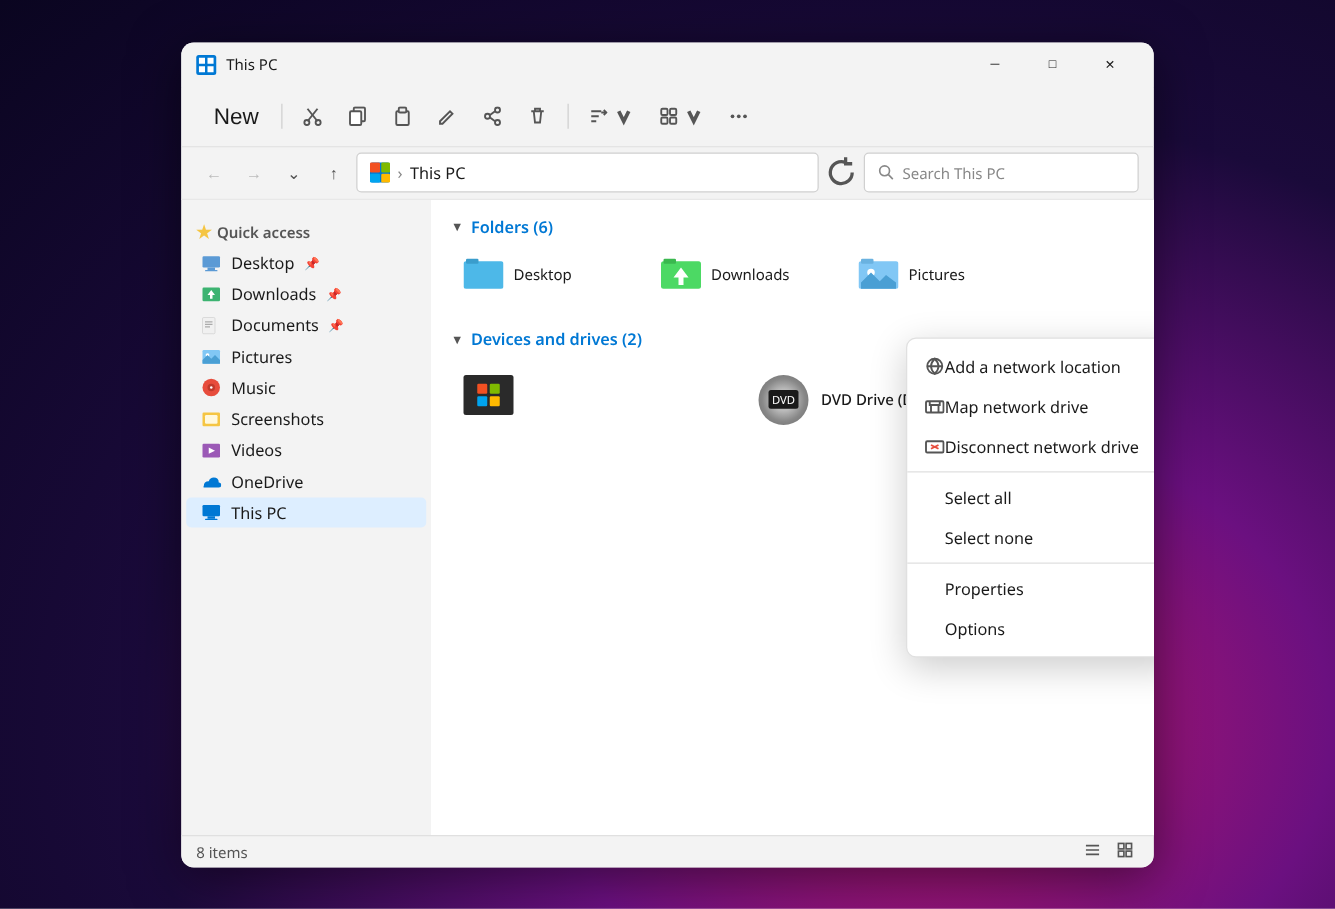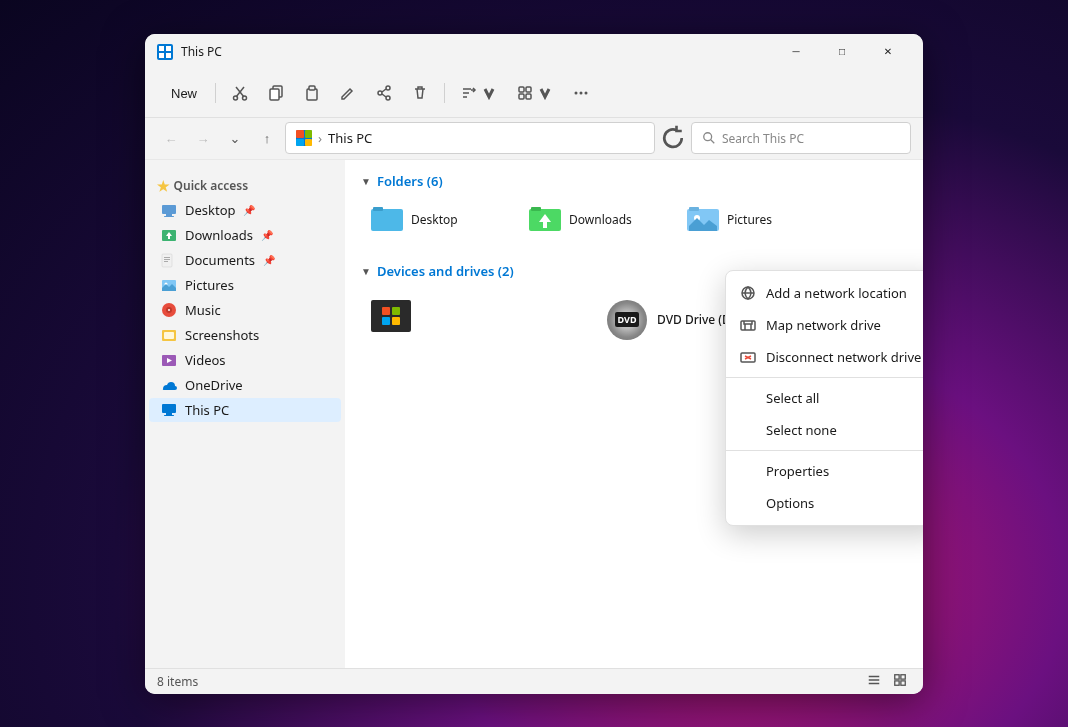--- a/index.html
+++ b/index.html
@@ -88,21 +88,21 @@
       background: #d0d0d0;
       margin: 0 4px;
     }
     .toolbar-new {
       display: flex;
       align-items: center;
       gap: 4px;
       padding: 4px 10px;
       border-radius: 4px;
       cursor: pointer;
-      font-size: 13px;
+      font-size: 18px;
       color: #1a1a1a;
       background: transparent;
       border: none;
     }
 
     
     .addressbar {
       display: flex;
       align-items: center;
       padding: 4px 12px;
@@ -288,21 +288,21 @@
       background: radial-gradient(circle, #bbb 30%, #888 60%, #666 100%);
       flex-shrink: 0;
       display: flex; align-items: center; justify-content: center;
     }
     .dvd-label {
       background: #1a1a1a;
       color: white;
       font-size: 9px;
       padding: 1px 3px;
       border-radius: 2px;
-      font-weight: bold;
+      font-weight: normal;
     }
 
     
     .statusbar {
       height: 26px;
       background: #f3f3f3;
       border-top: 1px solid #e0e0e0;
       display: flex;
       align-items: center;
       padding: 0 12px;
@@ -329,21 +329,20 @@
       z-index: 100;
       border: 1px solid #e0e0e0;
     }
     .cm-item {
       display: flex;
       align-items: center;
       padding: 7px 14px;
       font-size: 13px;
       color: #1a1a1a;
       cursor: pointer;
-      gap: 10px;
     }
     .cm-item .cm-icon {
       width: 16px; height: 16px;
       display: flex; align-items: center; justify-content: center;
       flex-shrink: 0;
       color: #555;
     }
     .cm-separator {
       height: 1px;
       background: #e0e0e0;

